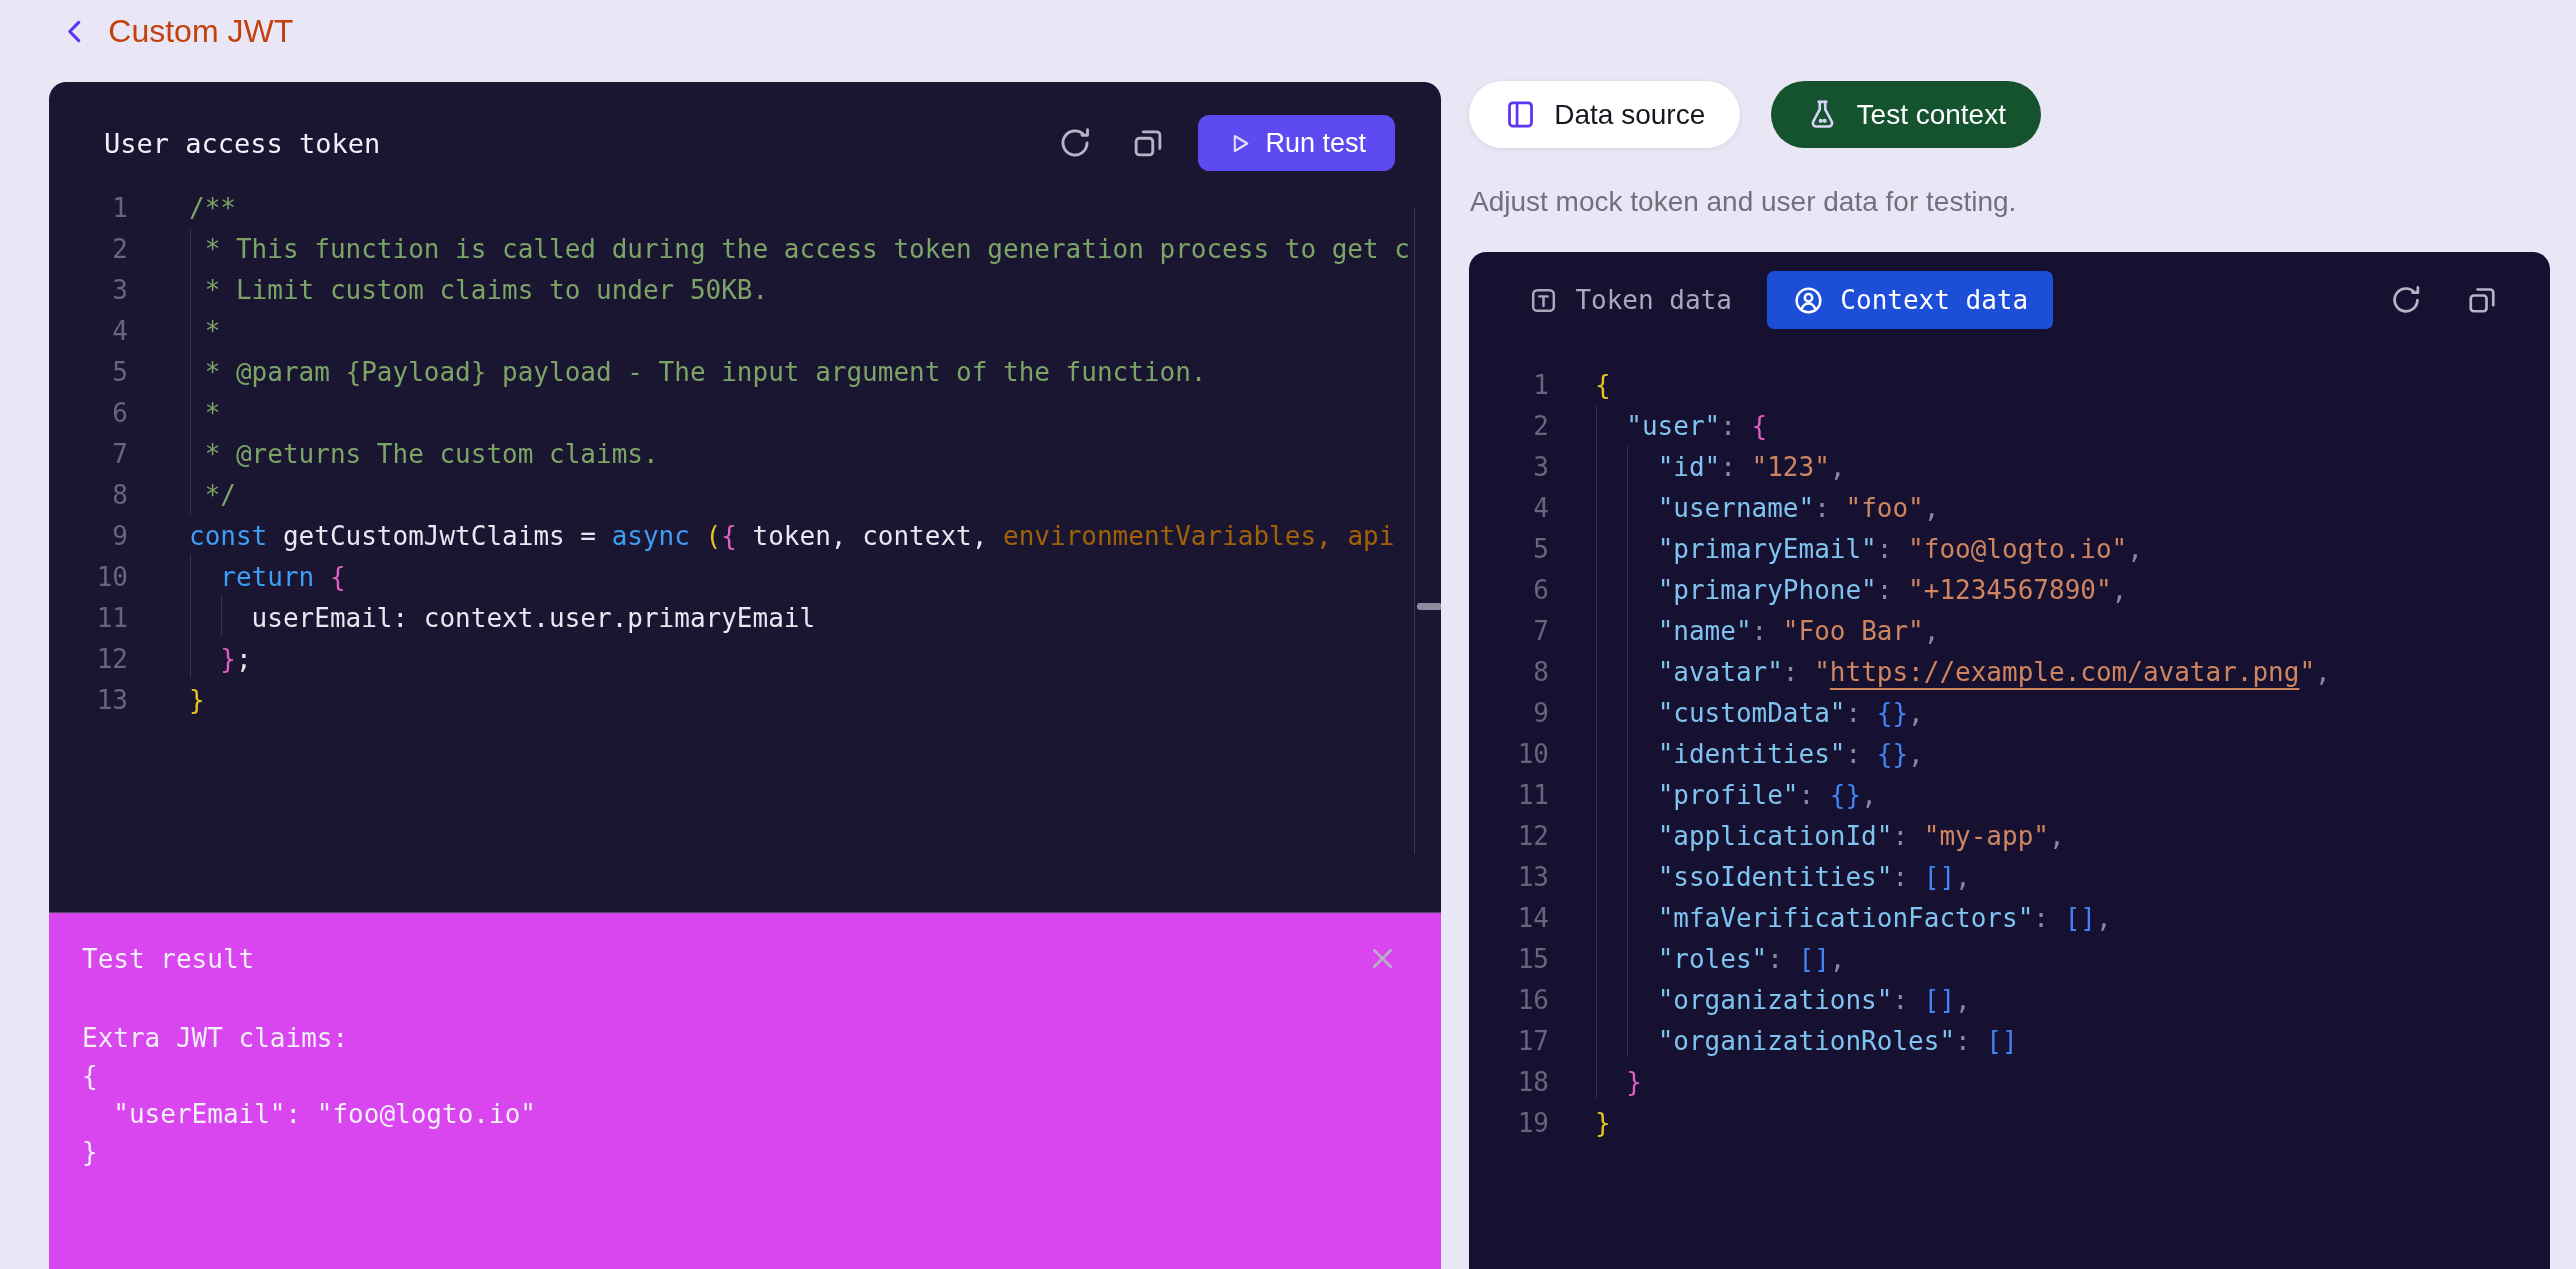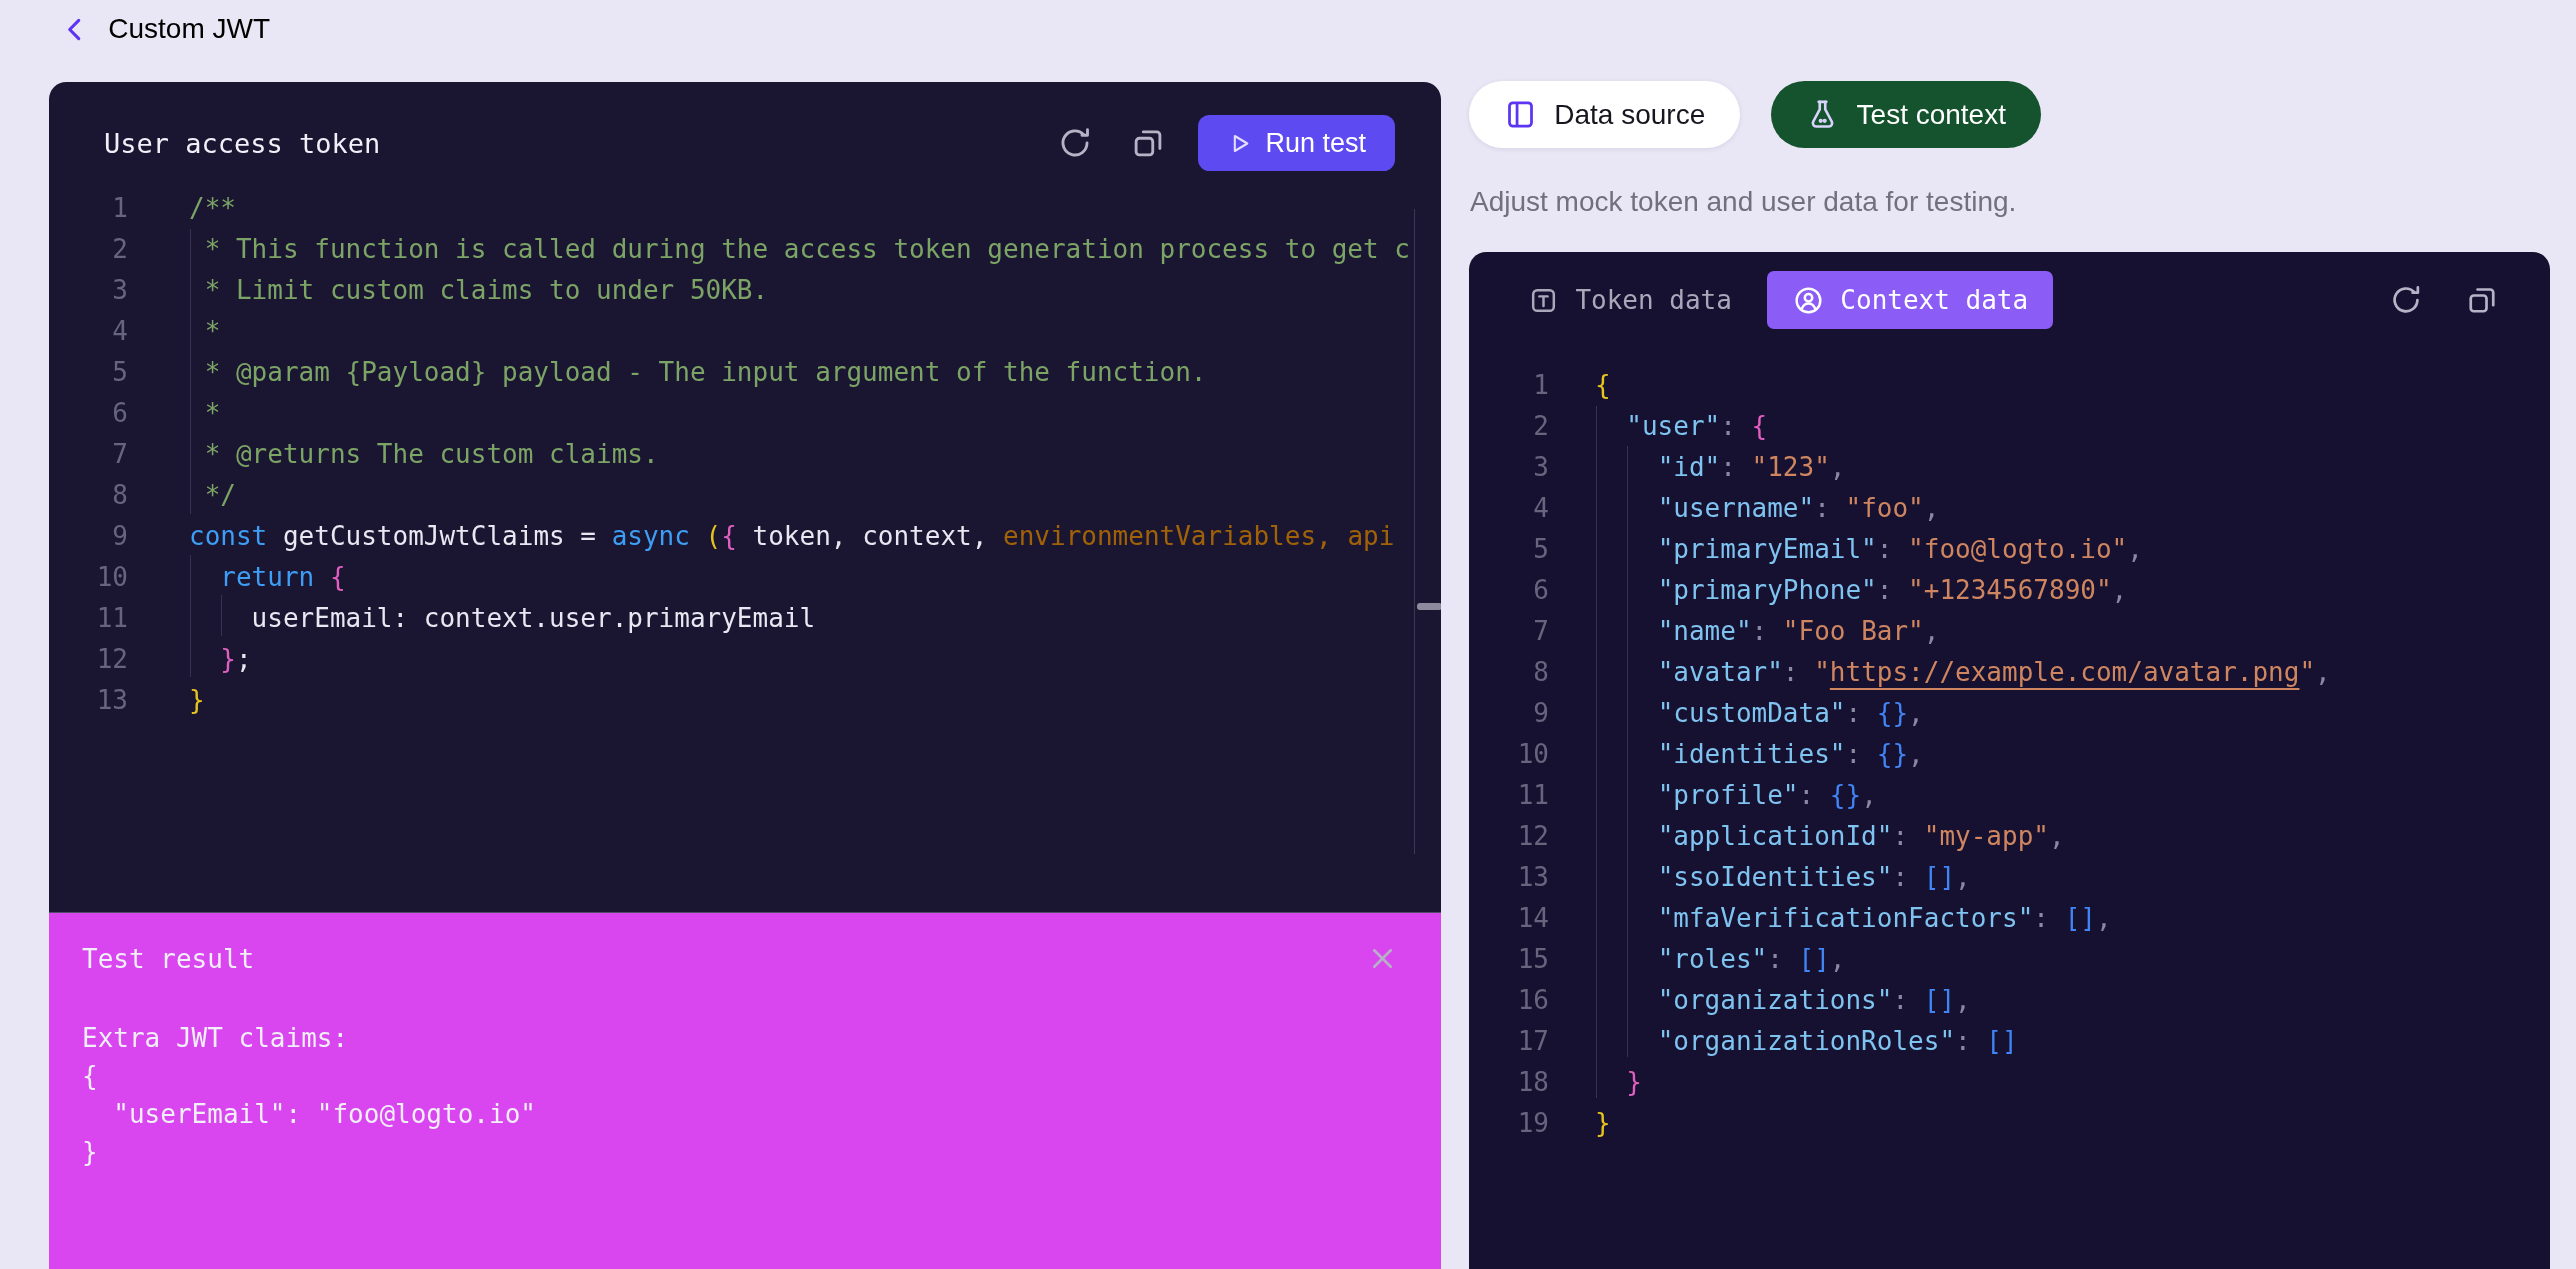--- a/index.html
+++ b/index.html
@@ -8,21 +8,21 @@
     background:#e9e7f5;
     font-family:"Liberation Sans", sans-serif;
     position:relative;
     overflow:hidden;
   }
   svg { display:block; }
 
   
   .topbar { position:absolute; left:60px; top:13.4px; display:flex; align-items:center; gap:17.3px; }
   .back-btn { color:#5d34f2; cursor:pointer; }
-  .crumb { color:#000000; font-size:28px; font-weight:500; cursor:pointer; }
+  .crumb { color:#c2410c; font-size:32px; font-weight:500; cursor:pointer; }
 
   
   .card-left {
     position:absolute; left:49px; top:82px; width:1392px; height:1189px;
     border-radius:17.3px 17.3px 0 0; background:#1a1632; overflow:hidden;
   }
   .editor-top { position:relative; height:830px; }
   .editor-header { display:flex; align-items:center; padding:33px 46px 17.3px 55px; }
   .editor-title { color:#f1eff8; font-family:"DejaVu Sans Mono", monospace; font-size:27px; font-weight:500; }
   .header-spacer { flex:1; }
@@ -77,21 +77,21 @@
   .caption { position:absolute; left:1470px; top:186px; font-size:28px; color:#73707e; }
 
   .card-right {
     position:absolute; left:1469px; top:252px; width:1081px; height:1018px;
     border-radius:17.3px 17.3px 0 0; background:#161130; overflow:hidden;
   }
   .tabs-row { display:flex; align-items:center; padding:19px 50px 0 58px; }
   .tab { display:flex; align-items:center; gap:15.4px; color:#aaa7ba; cursor:pointer;
     font-family:"DejaVu Sans Mono", monospace; font-size:26px; background:none; border:none; }
   .tab + .tab { margin-left:35px; }
-  .tab.selected { background:#8b5cf6; border-radius:7px; padding:12.5px 25px; color:#ffffff; }
+  .tab.selected { background:#1d4ed8; border-radius:7px; padding:12.5px 25px; color:#ffffff; }
   .tabs-spacer { flex:1; }
   .tab-icons { display:flex; align-items:center; gap:40px; }
   .code-area-b { margin-top:36px; position:relative; }
 </style>
 </head>
 <body>
 
 <div class="topbar">
   <span class="back-btn">
     <svg width="31" height="31" viewBox="0 0 24 24" fill="none" stroke="currentColor" stroke-width="2.4" stroke-linecap="round" stroke-linejoin="round">

